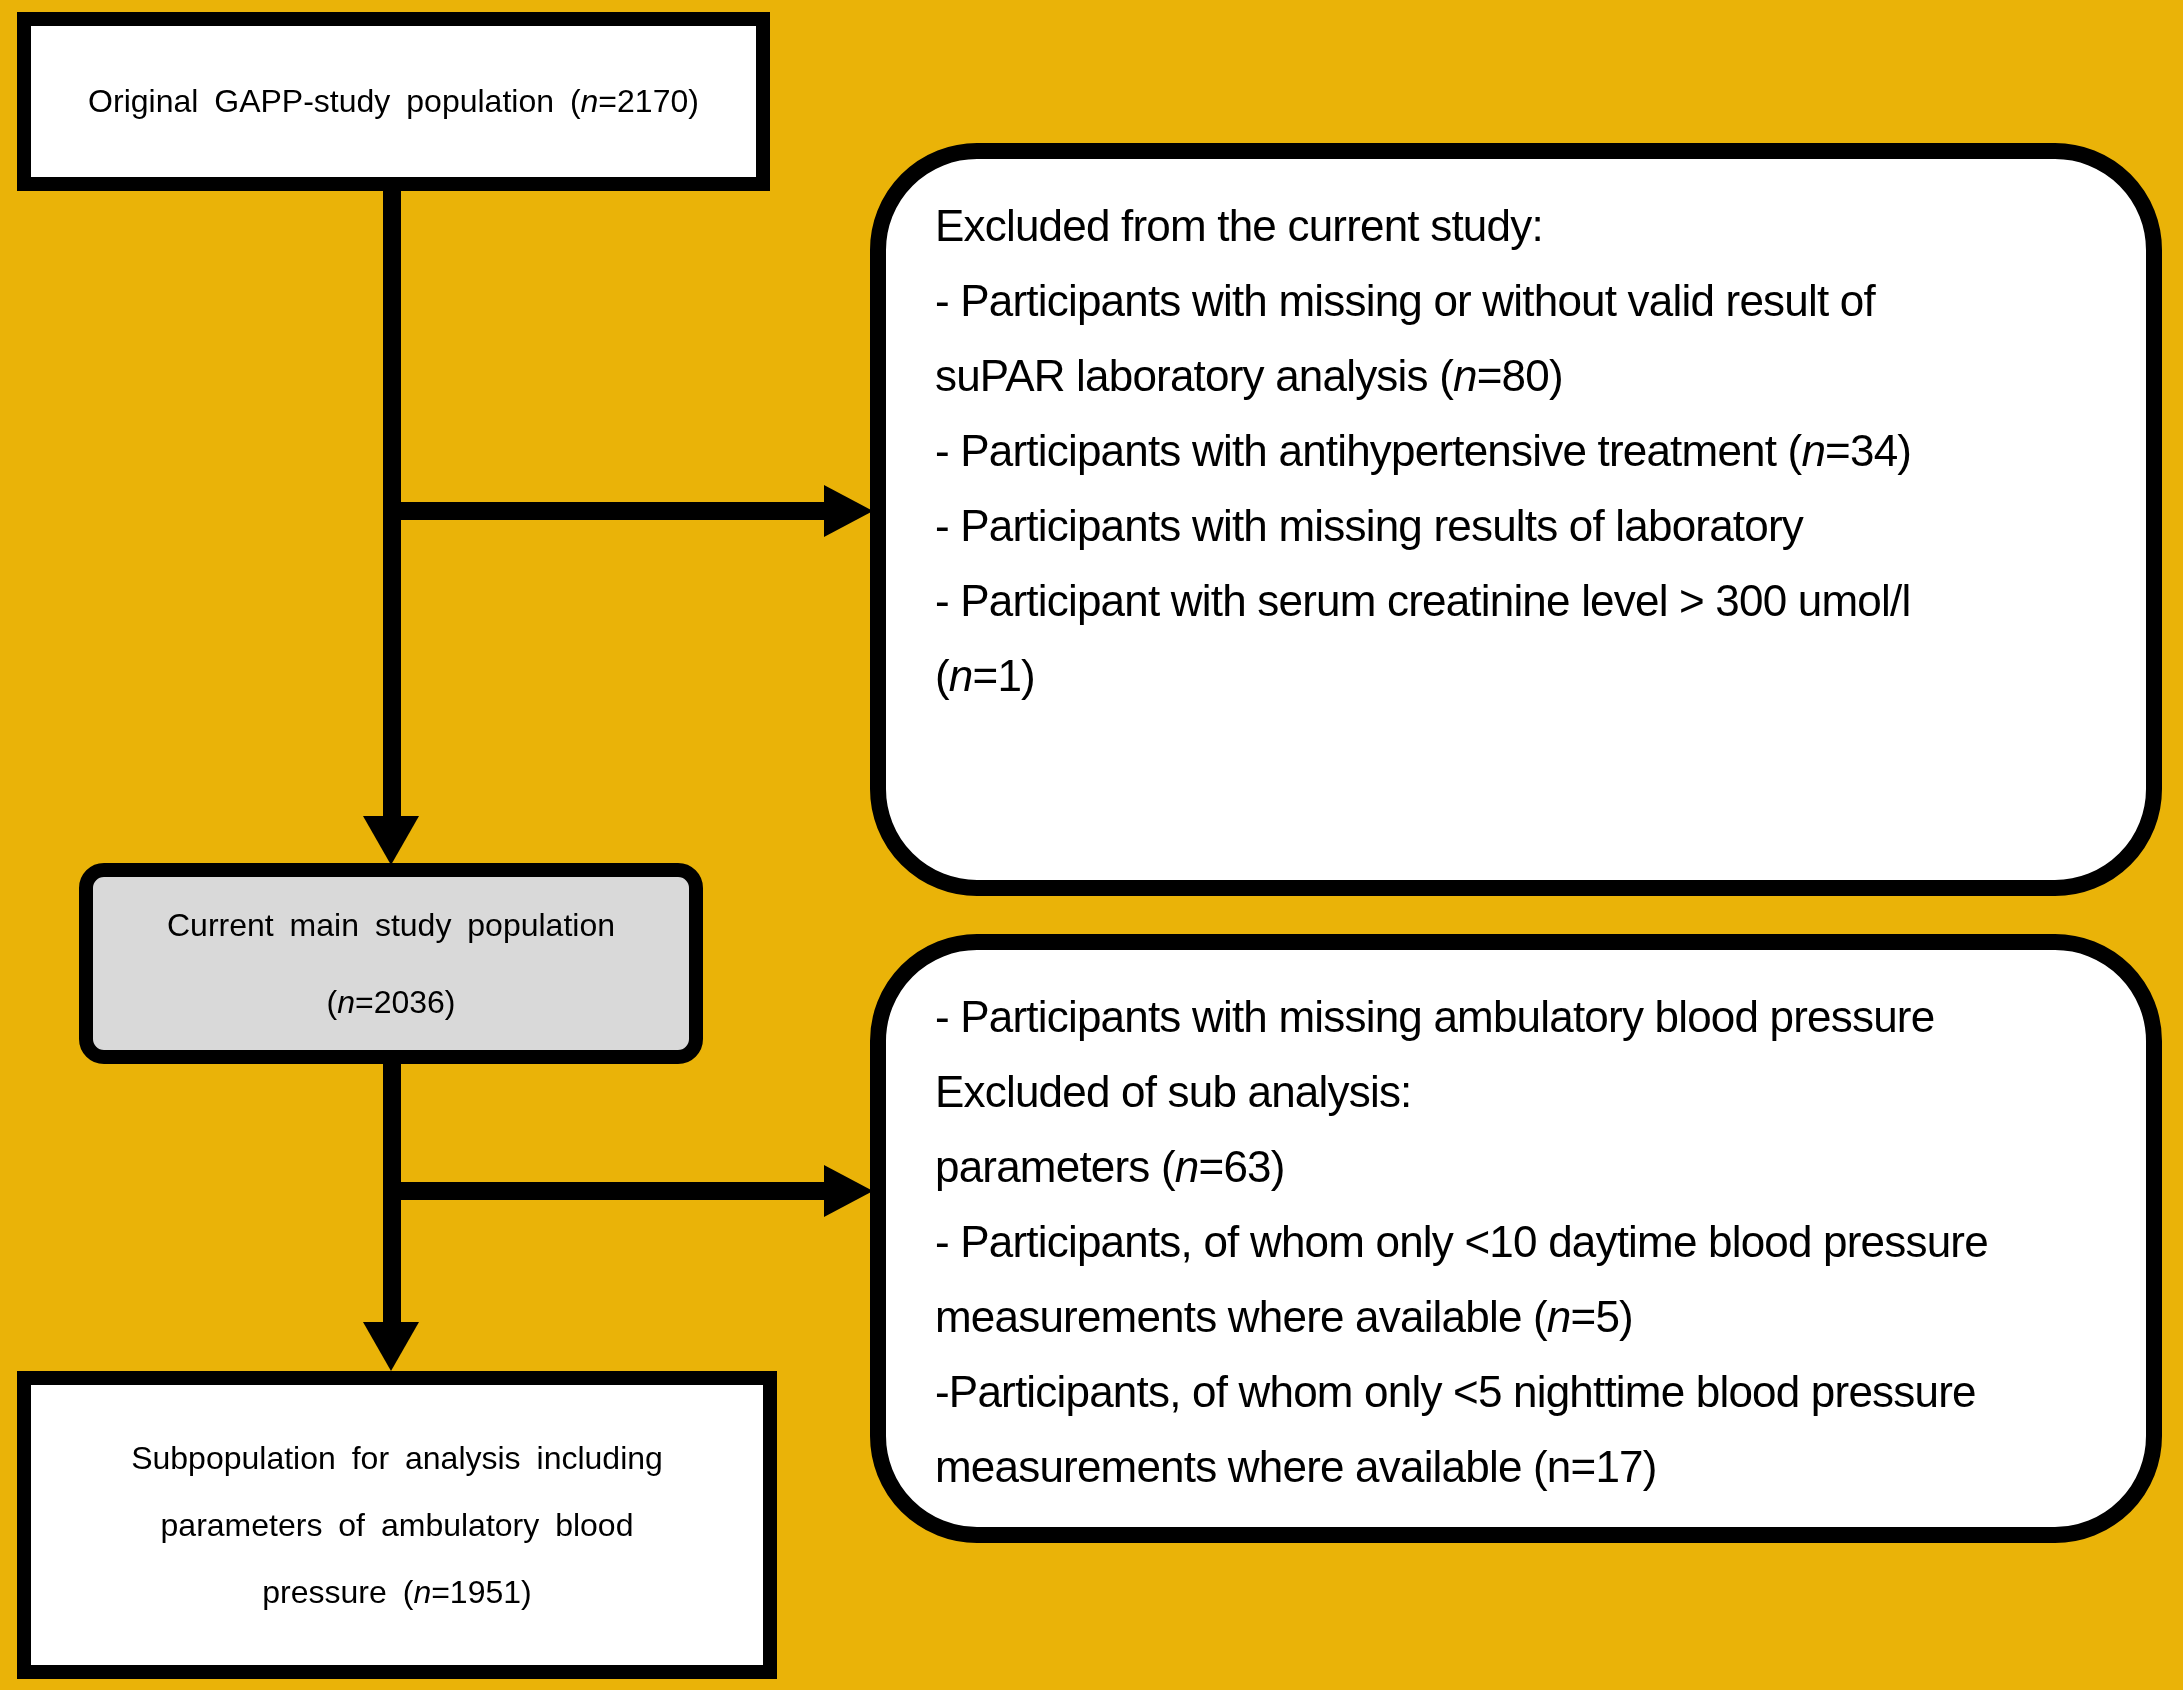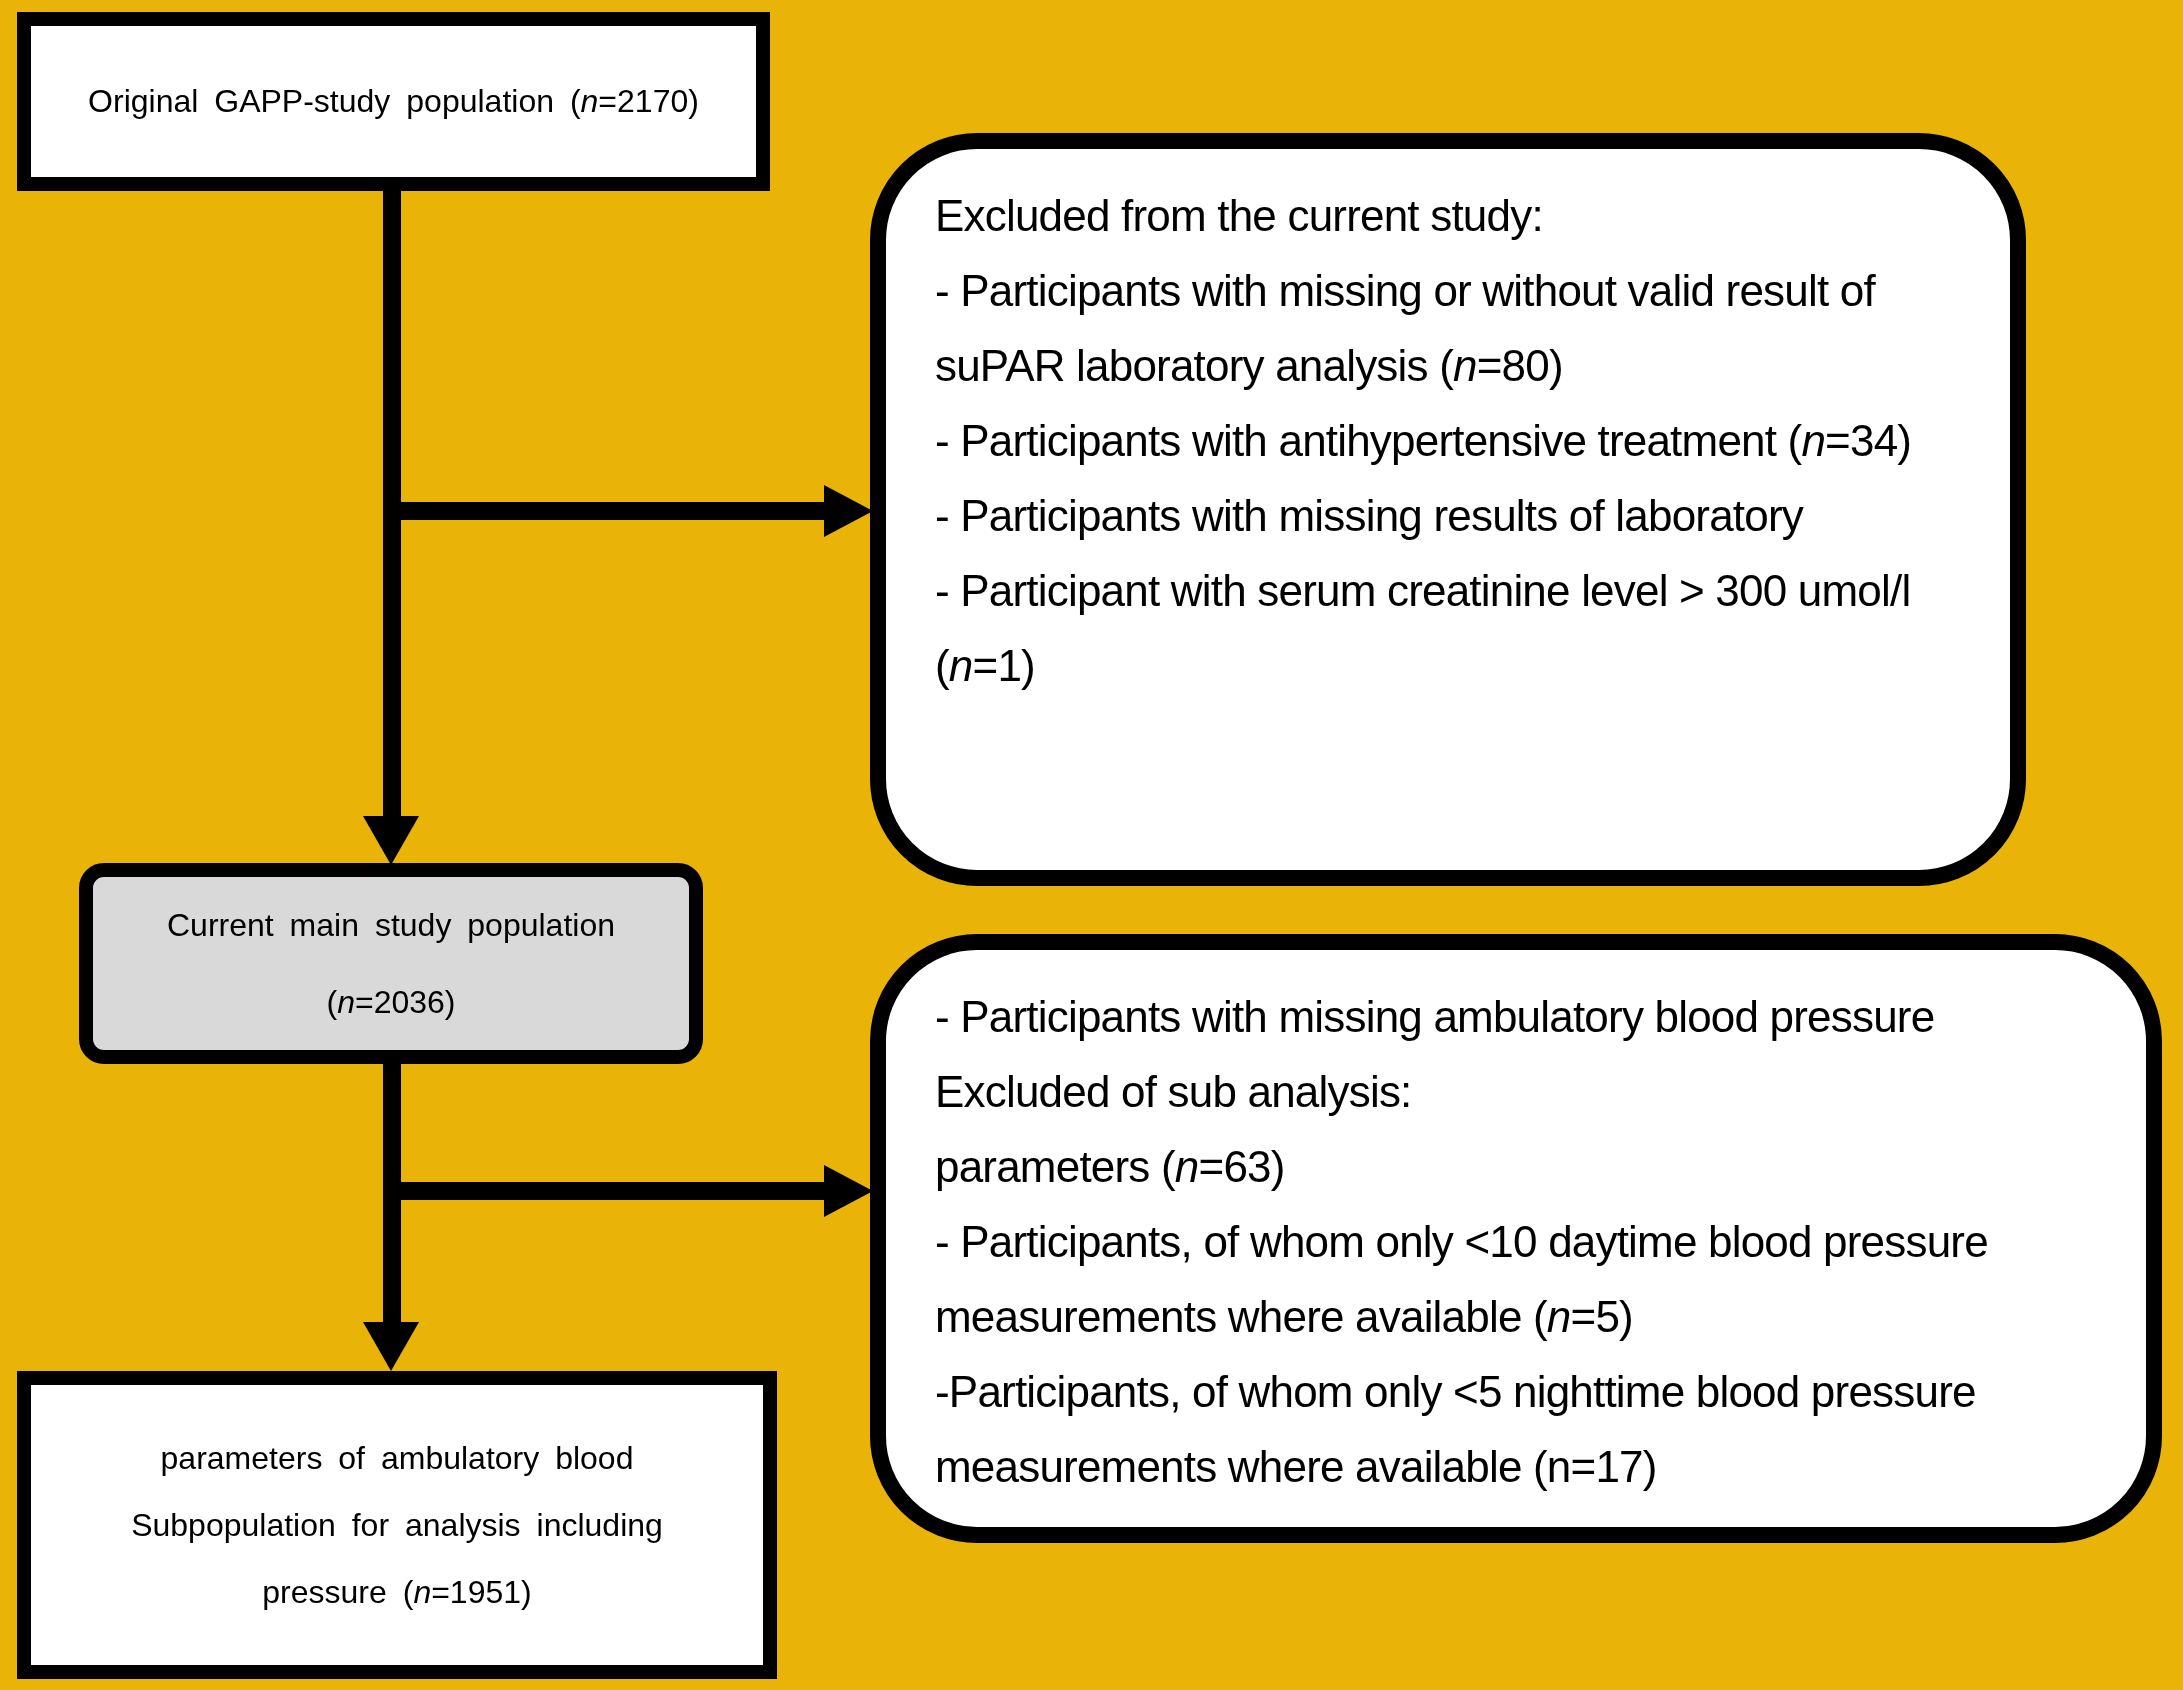--- a/index.html
+++ b/index.html
@@ -31,21 +31,21 @@
     position: absolute;
     border: 16px solid #000000;
     border-radius: 107px;
     background: #ffffff;
     font-size: 44px;
     line-height: 75px;
     letter-spacing: -0.8px;
     padding: 29px 22.6px 0 49px;
     text-align: left;
   }
-  #round-excluded-main { left: 870px; top: 133px;  width: 1156px; height: 753px; }
+  #round-excluded-main { left: 870px; top: 143px;  width: 1292px; height: 753px; }
   #round-excluded-sub  { left: 870px; top: 934px; width: 1292px; height: 609px; }
   .line { white-space: nowrap; }
   .stroke { position: absolute; background: #000000; }
   #vline1 { left: 383px; top: 190px;  width: 18px;  height: 629px; }
   #vline2 { left: 383px; top: 1064px; width: 18px;  height: 258px; }
   #hline1 { left: 383px; top: 502px;  width: 445px; height: 18px; }
   #hline2 { left: 383px; top: 1182px; width: 445px; height: 18px; }
   .head-down {
     position: absolute;
     width: 0; height: 0;
@@ -106,19 +106,19 @@
       <div class="line"><span>- Participants with missing ambulatory blood pressure</span></div>
       <div class="line"><span>Excluded of sub analysis:</span></div>
       <div class="line"><span>parameters (</span><em>n</em><span>=63)</span></div>
       <div class="line"><span>- Participants, of whom only &lt;10 daytime blood pressure</span></div>
       <div class="line"><span>measurements where available (</span><em>n</em><span>=5)</span></div>
       <div class="line"><span>-Participants, of whom only &lt;5 nighttime blood pressure</span></div>
       <div class="line"><span>measurements where available (n=17)</span></div>
     </div>
 
   <div class="rect-box" id="box-subpop">
+      <div class="line"><span>Subpopulation for analysis including</span></div>
       <div class="line"><span>parameters of ambulatory blood</span></div>
-      <div class="line"><span>Subpopulation for analysis including</span></div>
       <div class="line"><span>pressure (</span><em>n</em><span>=1951)</span></div>
     </div>
 
 </div>
 
 
 </body></html>

